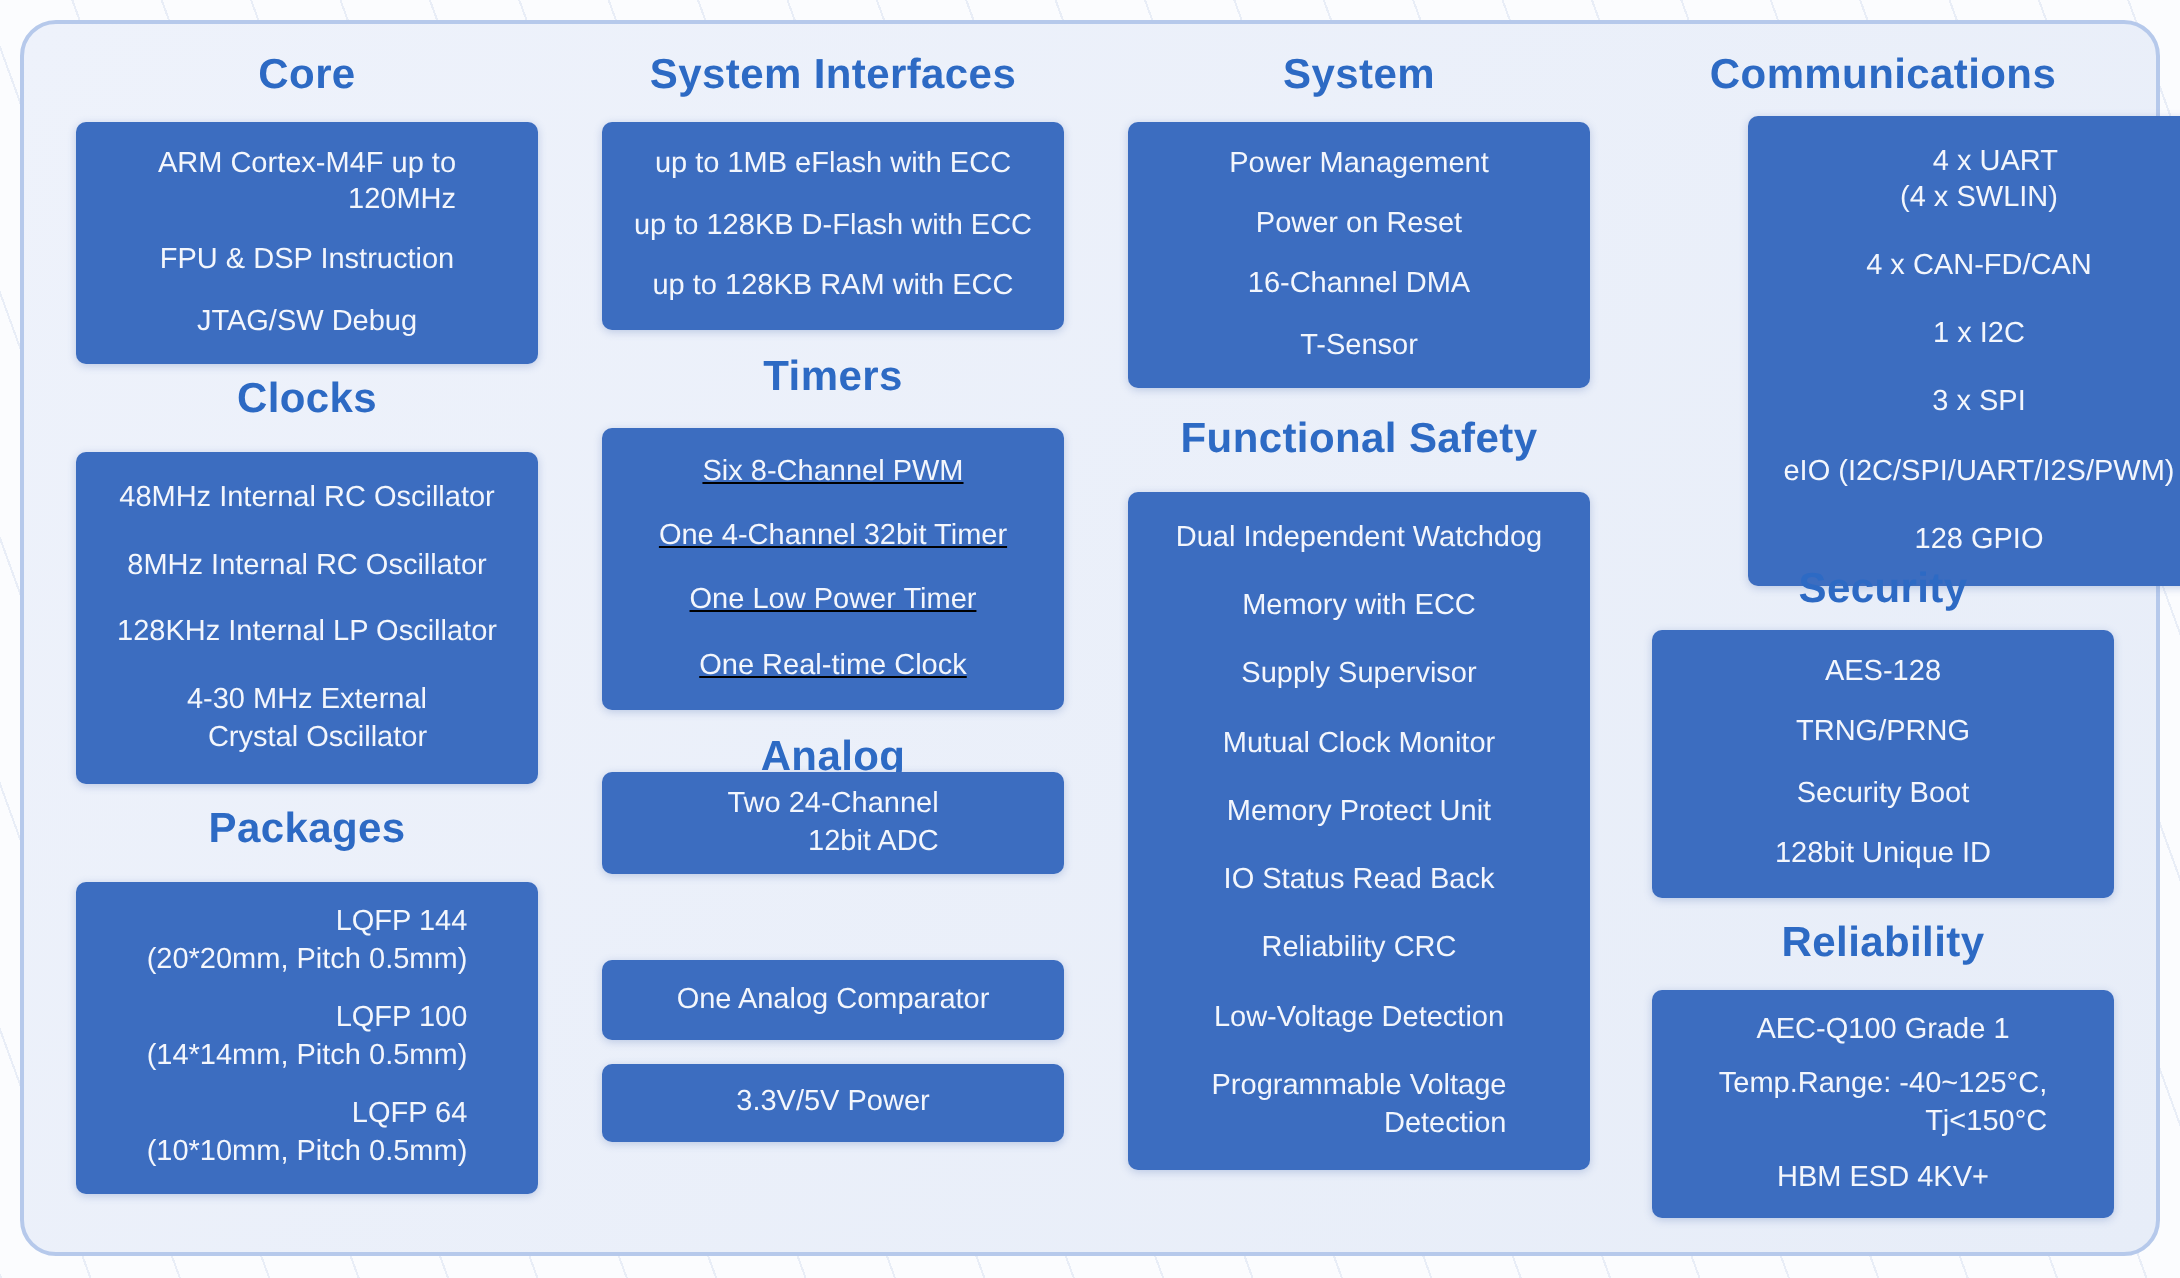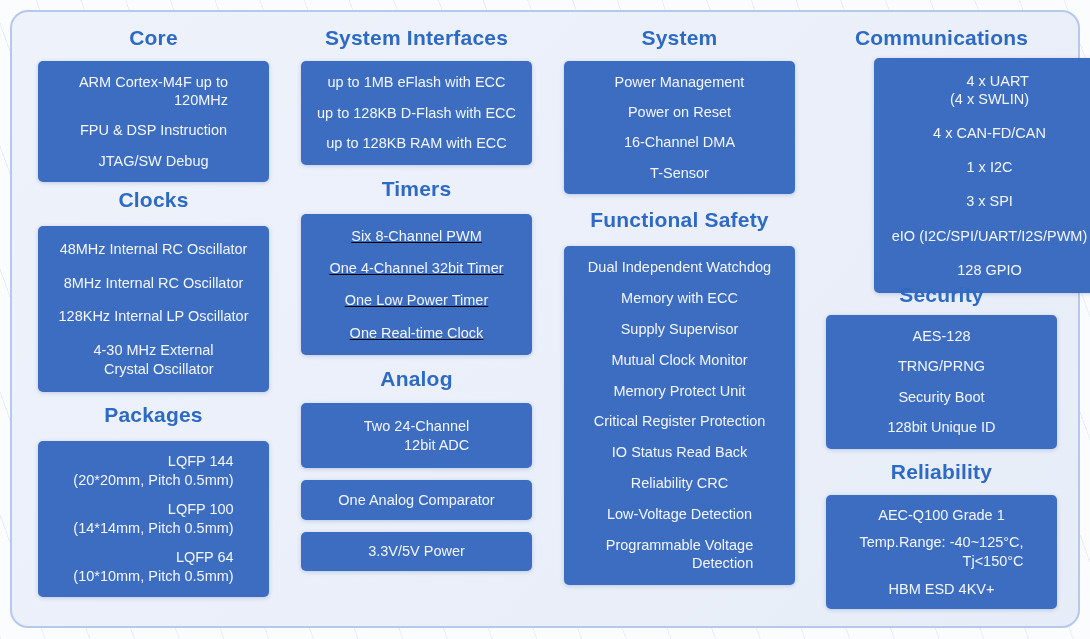--- a/index.html
+++ b/index.html
@@ -64,21 +64,21 @@
   #h-clocks     { top: 176px; }
   #box-clocks   { top: 214px; height: 166px; }
   #h-packages   { top: 391px; }
   #box-packages { top: 429px; height: 156px; }
   
   #h-memory       { top: 14px; }
   #box-memory     { top: 49px;  height: 104px; }
   #h-timers       { top: 165px; }
   #box-timers     { top: 202px; height: 141px; text-decoration: underline; }
   #h-analog       { top: 355px; }
-  #box-adc        { top: 391px; height: 65px; }
+  #box-adc        { top: 374px; height: 51px; }
   #box-comparator { top: 468px; height: 40px; }
   #box-power      { top: 520px; height: 39px; }
   
   #h-system   { top: 14px; }
   #box-system { top: 49px;  height: 133px; }
   #h-fs       { top: 196px; }
   #box-fs     { top: 234px; height: 339px; }
   
   #h-comm          { top: 14px; }
   #box-comm        { top: 46px;  height: 235px; margin-left: 48px; }
@@ -154,21 +154,20 @@
     <span class="bitem">T-Sensor</span>
   </div>
 
   <div class="hdr c3" id="h-fs">Functional Safety</div>
   <div class="box c3" id="box-fs">
     <span class="bitem">Dual Independent Watchdog</span>
     <span class="bitem">Memory with ECC</span>
     <span class="bitem">Supply Supervisor</span>
     <span class="bitem">Mutual Clock Monitor</span>
     <span class="bitem">Memory Protect Unit</span>
-    <span class="bitem">Critical Register Protection</span>
     <span class="bitem">IO Status Read Back</span>
     <span class="bitem">Reliability CRC</span>
     <span class="bitem">Low-Voltage Detection</span>
     <span class="bitem">Programmable Voltage
 Detection</span>
   </div>
 
   <div class="hdr c4" id="h-comm">Communications</div>
   <div class="box c4" id="box-comm">
     <span class="bitem">4 x UART

